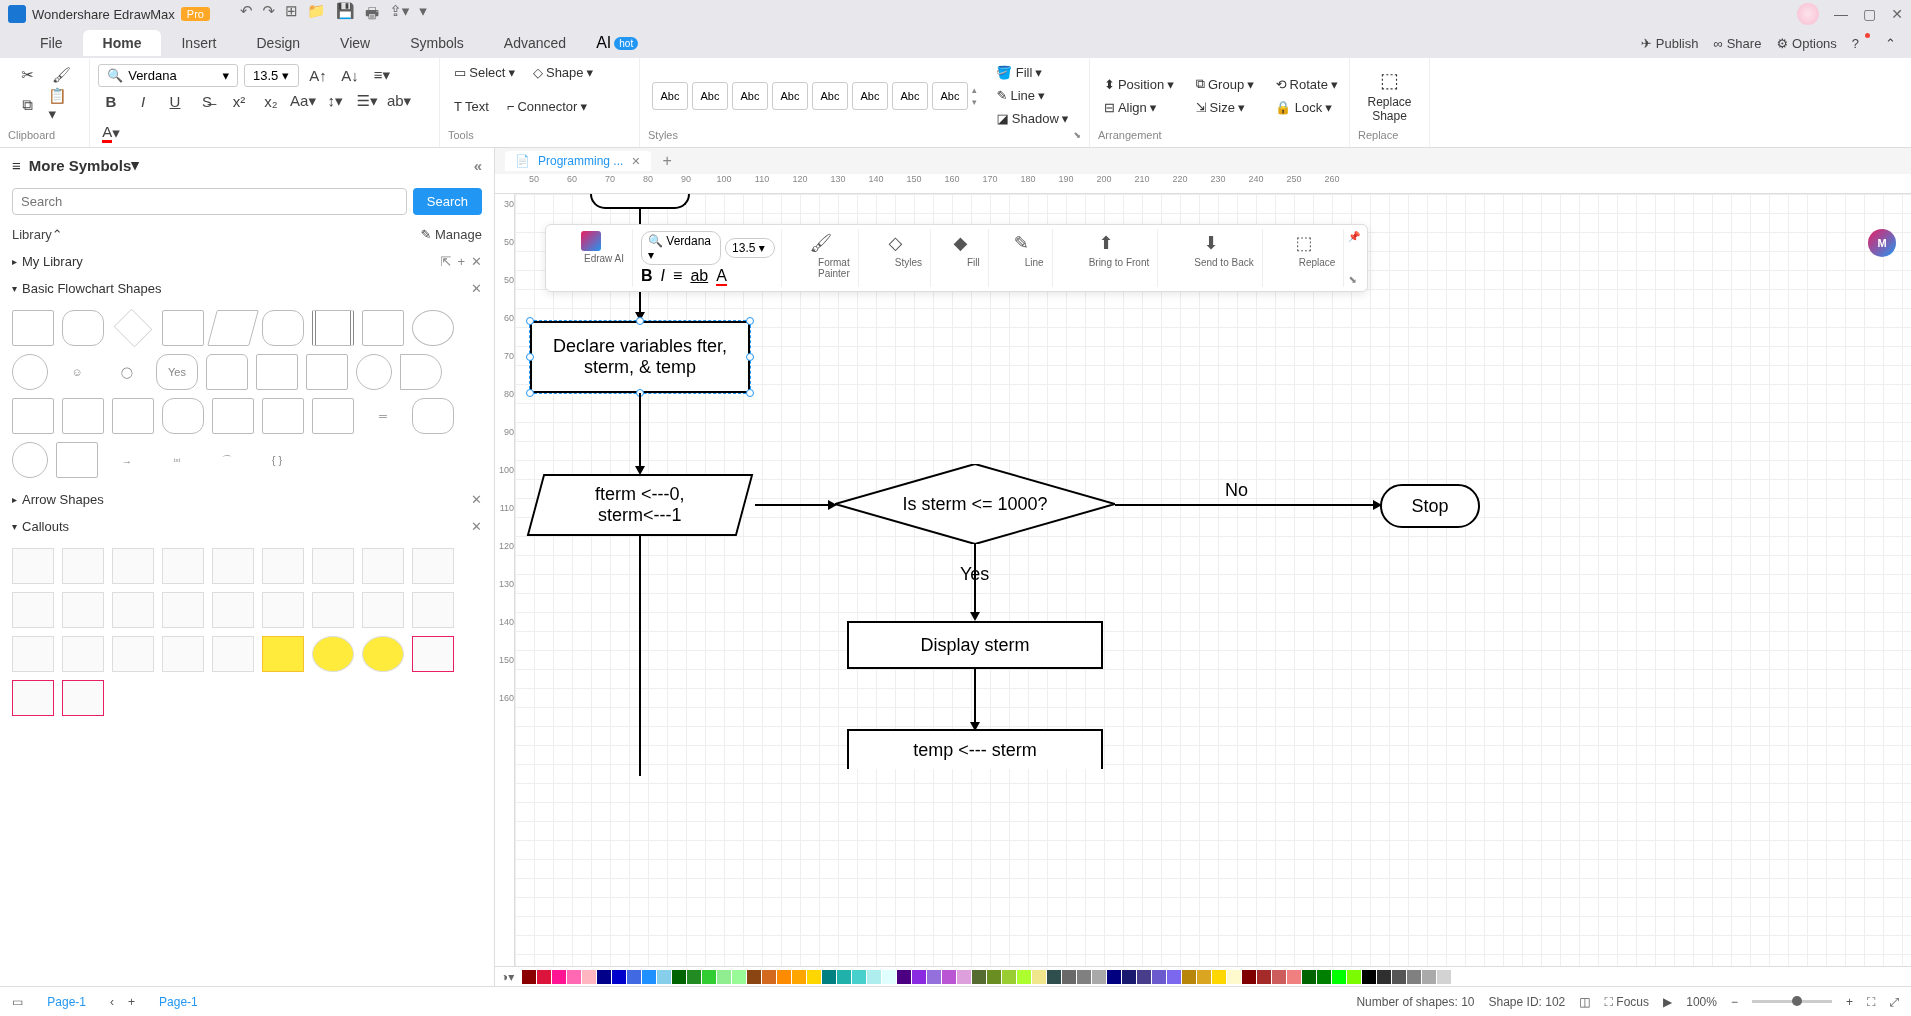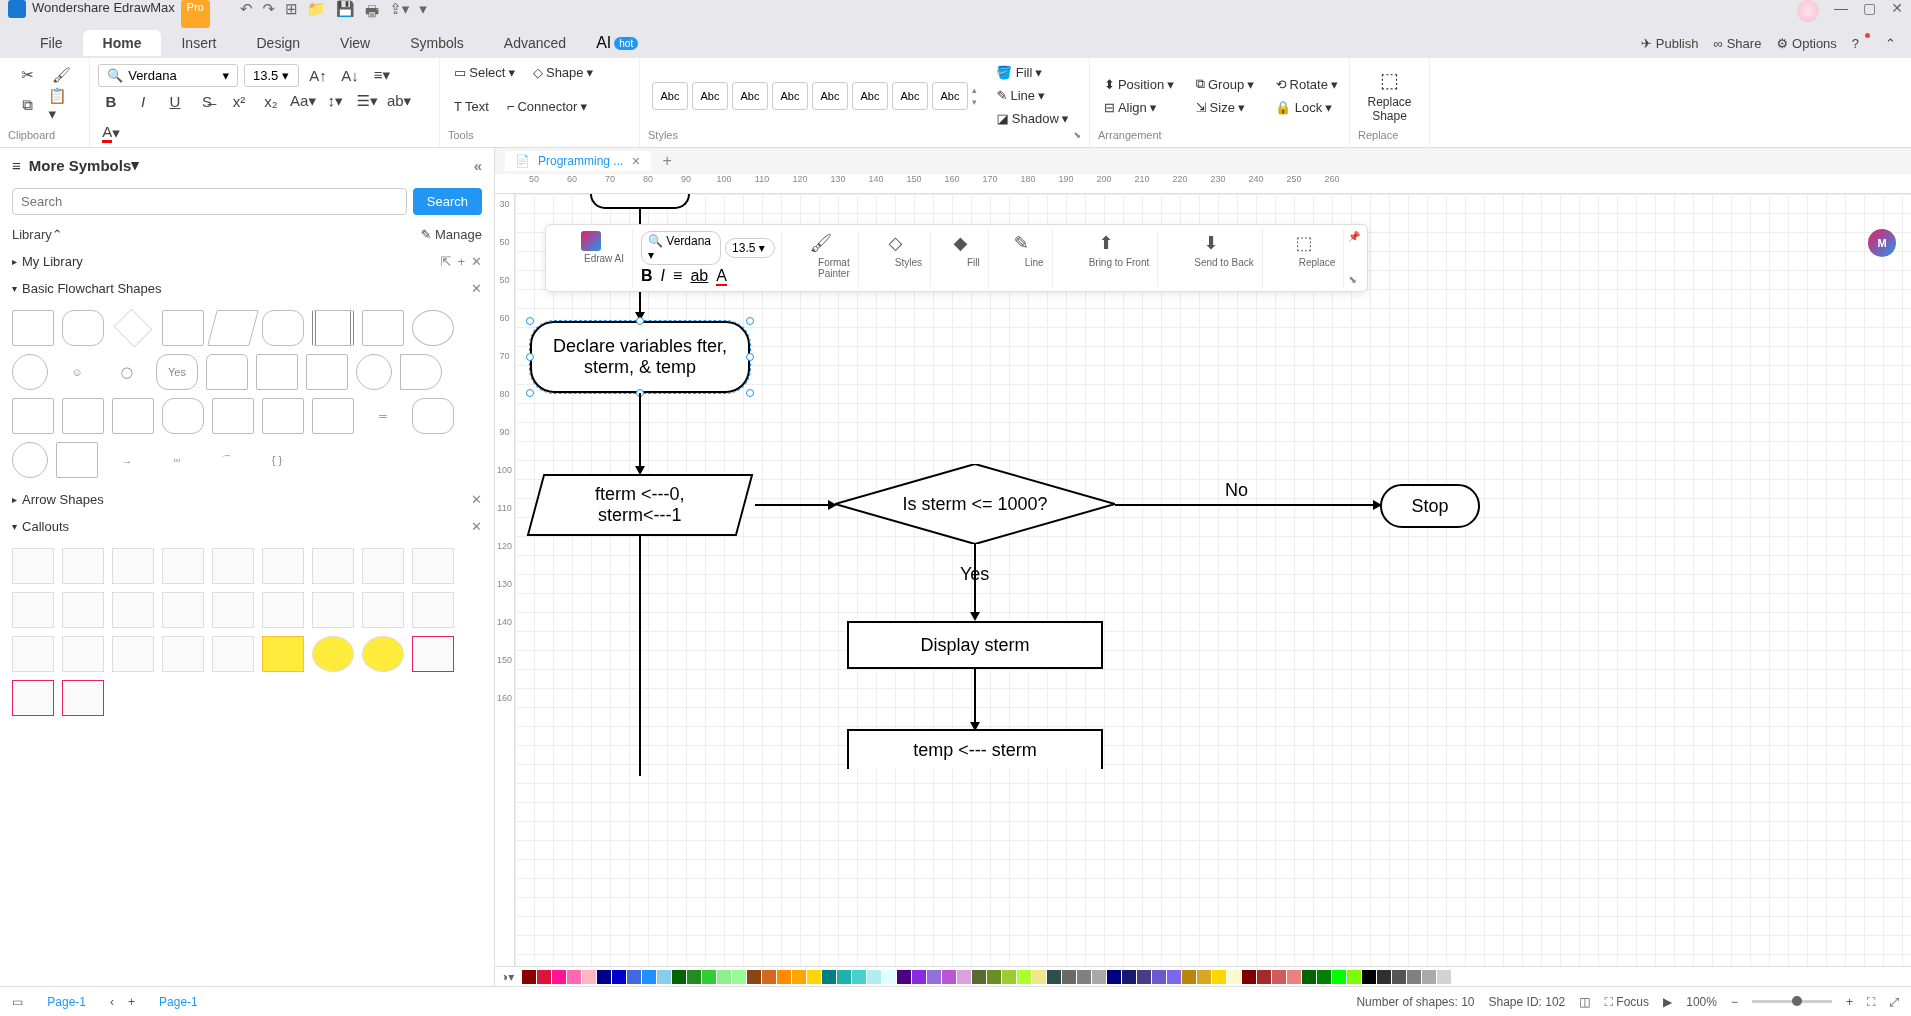--- a/index.html
+++ b/index.html
@@ -1,19 +1,19 @@
 <!DOCTYPE html>
 <html><head>
 <meta charset="utf-8">
 <style>
 * { box-sizing: border-box; margin: 0; padding: 0; font-family: 'Segoe UI', Arial, sans-serif; }
 body { background: #f0f0f0; overflow: hidden; width: 1911px; height: 1016px; }
 
 
-.titlebar { height: 28px; background: #e8e8ec; display: flex; padding: 0 8px; }
+.titlebar { height: 28px; background: #e8e8ec; display: flex; align-items: center; padding: 0 8px; }
 .titlebar .logo { width: 18px; height: 18px; background: #1976d2; border-radius: 3px; margin-right: 6px; }
 .titlebar .appname { font-size: 13px; color: #333; font-weight: 500; }
 .titlebar .pro { background: #ffa726; color: #fff; font-size: 11px; padding: 1px 6px; border-radius: 3px; margin-left: 6px; }
 .titlebar .qat { display: flex; gap: 10px; margin-left: 30px; color: #666; }
 .titlebar .qat span { font-size: 15px; cursor: pointer; }
 .titlebar .spacer { flex: 1; }
 .titlebar .wincontrols { display: flex; gap: 15px; color: #666; font-size: 14px; }
 .avatar { width: 22px; height: 22px; border-radius: 50%; background: radial-gradient(#fce4ec,#f8bbd0); margin-right: 15px; }
 
 
@@ -67,21 +67,21 @@
 
 .canvas-area { flex: 1; position: relative; background: #f5f5f5; display:flex; flex-direction:column;}
 .doctabs { height: 26px; background: #f5f5f5; display: flex; align-items: center; padding-left: 10px; gap: 4px;}
 .doctab { padding: 3px 10px; font-size: 12px; color: #2196f3; background:#fff; border-radius:4px 4px 0 0; display:flex; align-items:center; gap:8px;}
 .doctab .x { color:#888; font-size:11px;}
 .addtab { color:#888; font-size:16px; padding:0 8px; cursor:pointer;}
 .ruler-h { height: 20px; background: #fff; border-bottom: 1px solid #ddd; display:flex; font-size:9px; color:#888; padding-left:20px;}
 .ruler-h span { width: 38px; text-align:center;}
 .canvas-body { flex:1; position:relative; background:#fff; overflow:hidden;}
 .ruler-v { position:absolute; left:0; top:0; width:20px; height:100%; background:#fff; border-right:1px solid #ddd; font-size:9px; color:#888; display:flex; flex-direction:column; padding-top:5px;}
-.ruler-v span { height:38px; text-align:center;}
+.ruler-v span { height:38px; text-align:right;}
 .grid { position:absolute; left:20px; top:0; right:0; height:100%; 
   background-image: linear-gradient(#eee 1px, transparent 1px), linear-gradient(90deg, #eee 1px, transparent 1px);
   background-size: 19px 19px;
 }
 
 
 .fc { position:absolute; font-size:18px; color:#000; display:flex; align-items:center; justify-content:center; text-align:center; background:#fff;}
 .fc.rect { border: 2px solid #000; }
 .fc.terminator { border: 2px solid #000; border-radius: 22px; }
 .fc.selected { border: 2px solid #000; outline: 1px dashed #2196f3; }
@@ -501,21 +501,21 @@
           <div style="display:flex; flex-direction:column; justify-content:space-between; padding:2px; font-size:10px; color:#888;">
             <span>📌</span>
             <span>⬊</span>
           </div>
         </div>
 
         <div class="fc terminator" style="left:75px; top:0px; width:100px; height:15px; border-top:none; border-radius:0 0 22px 22px;"></div>
         <div class="arrow v" style="left:124px; top:15px; height:105px;"></div>
         <div class="arrowhead down" style="left:120px; top:118px;"></div>
 
-        <div class="fc rect selected" style="left:15px; top:127px; width:220px; height:72px; white-space:pre;border-radius:24px;">Declare variables fter,
+        <div class="fc rect selected" style="left:15px; top:127px; width:220px; height:72px; white-space:pre;">Declare variables fter,
 sterm, &amp; temp</div>
         <div class="sel-handle" style="left:11px; top:123px;"></div>
         <div class="sel-handle" style="left:121px; top:123px;"></div>
         <div class="sel-handle" style="left:231px; top:123px;"></div>
         <div class="sel-handle" style="left:11px; top:159px;"></div>
         <div class="sel-handle" style="left:231px; top:159px;"></div>
         <div class="sel-handle" style="left:11px; top:195px;"></div>
         <div class="sel-handle" style="left:121px; top:195px;"></div>
         <div class="sel-handle" style="left:231px; top:195px;"></div>
 

